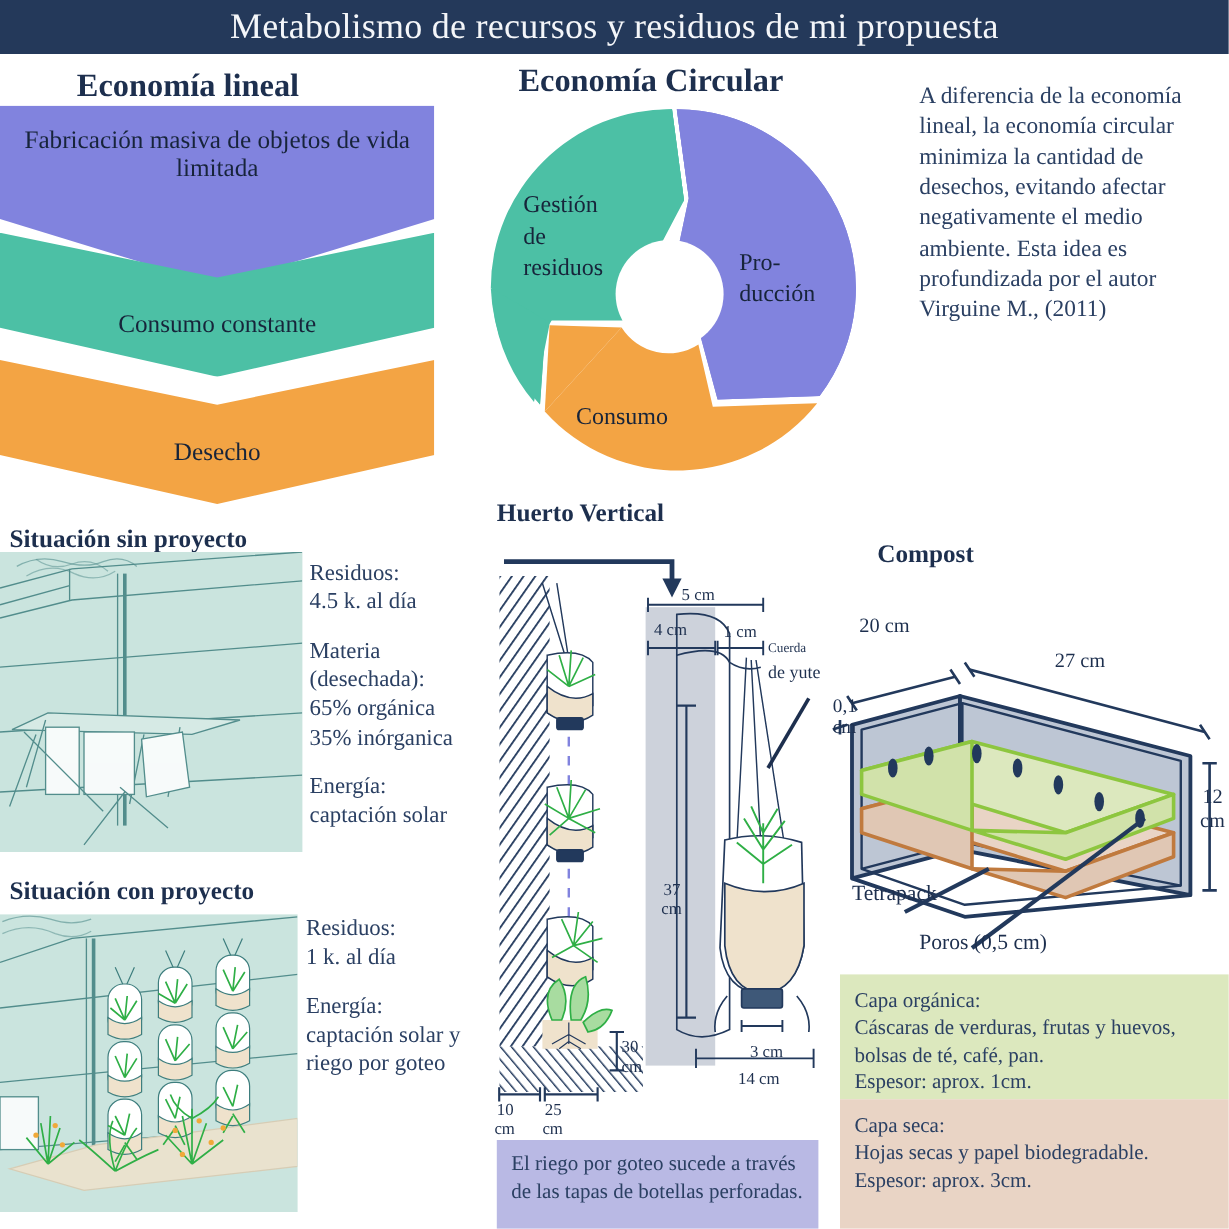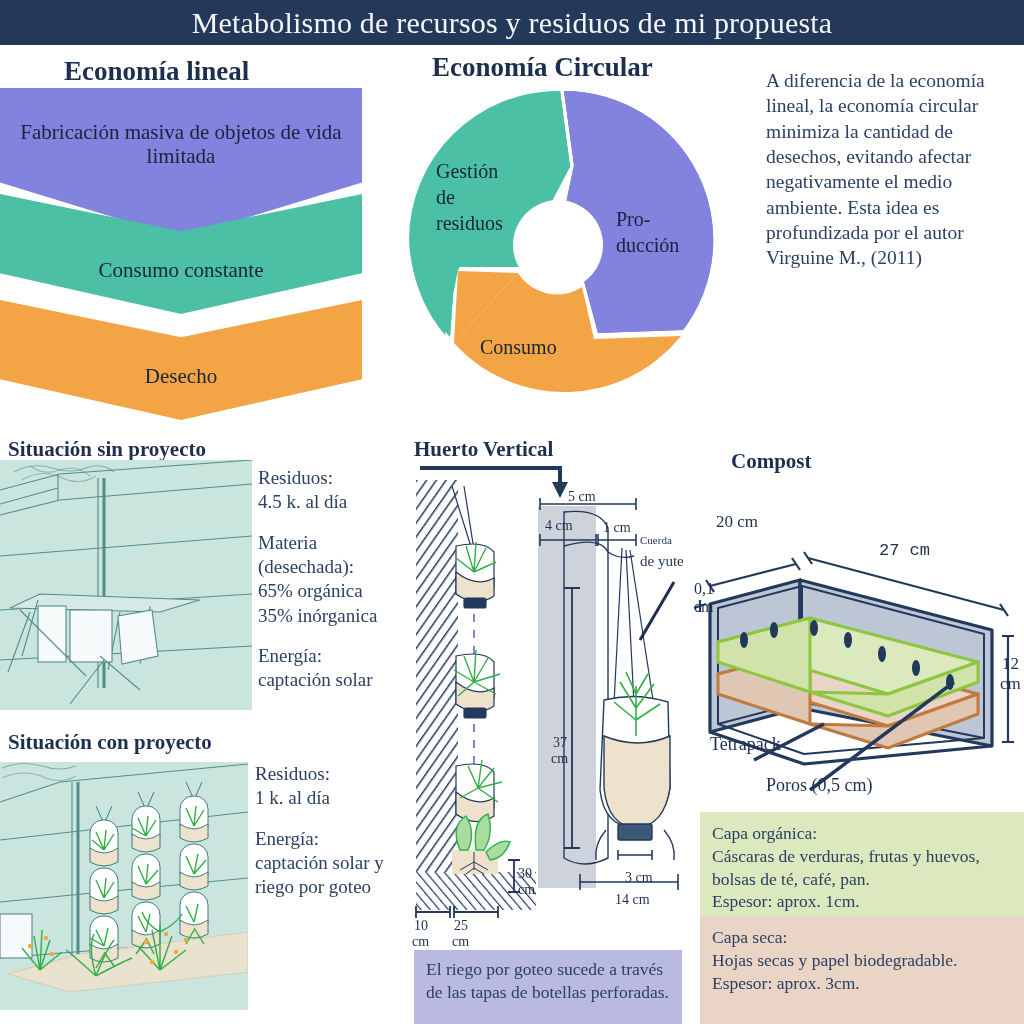--- a/index.html
+++ b/index.html
@@ -34,21 +34,21 @@
   .chev{
     position:absolute;left:0;width:362px;
     display:flex;align-items:flex-start;justify-content:center;
   }
   .chev .lbl{
     position:relative;z-index:3;text-align:center;font-size:21px;line-height:1.15;
     color:#17243A;padding:0 18px;
   }
   .chev1{top:0;height:150px;background:#8183DE;
     clip-path:polygon(0 0,100% 0,100% 63%,50% 100%,0 63%);}
-  .chev1 .lbl{padding-top:32px;}
+  .chev1 .lbl{padding-top:16px;}
   .chev2{top:106px;height:120px;background:#4CC0A5;
     clip-path:polygon(0 0,50% 31%,100% 0,100% 66%,50% 100%,0 66%);}
   .chev2 .lbl{padding-top:64px;}
   .chev3{top:212px;height:120px;background:#F3A444;
     clip-path:polygon(0 0,50% 31%,100% 0,100% 66%,50% 100%,0 66%);}
   .chev3 .lbl{padding-top:64px;}
 
   
   .donut{position:absolute;left:398px;top:85px;width:320px;height:310px;}
   .donut svg{display:block;}
@@ -301,21 +301,21 @@
     <p>
       <span>Residuos:</span><br>
       <span>1 k. al día</span>
     </p>
     <p>
       <span>Energía:</span><br>
       <span>captación solar y riego por goteo</span>
     </p>
   </div>
 
-  <div class="sect-h" style="left:414px;top:437px;font-size:21px;">Huerto Vertical</div>
+  <div class="sect-h" style="left:414px;top:415px;font-size:21px;">Huerto Vertical</div>
 
   <svg class="sketch" style="left:414px;top:462px;" width="170" height="40">
     <path d="M6,6 L146,6 L146,22" stroke="#22395C" stroke-width="4" fill="none"></path>
     <path d="M146,36 L138,20 L154,20 Z" fill="#22395C"></path>
   </svg>
 
   <div style="position:absolute;left:416px;top:480px;width:120px;height:430px;overflow:hidden;">
     <svg width="120" height="430" viewBox="0 0 120 430">
 
       <defs>
@@ -506,21 +506,21 @@
       <path d="M116,46 L312,98"></path>
       <path d="M112,40 L120,52 M308,92 L316,104"></path>
 
       <path d="M2,96 L14,92 M8,88 L8,100"></path>
 
       <path d="M316,124 L316,230 M310,124 L322,124 M310,230 L322,230"></path>
     </g>
   </svg>
 
   <div class="dim-txt" style="left:716px;top:513px;font-size:17px;">20 cm</div>
-  <div class="dim-txt" style="left:879px;top:542px;font-size:17px;font-family:Liberation Mono, monospace;">27 cm</div>
+  <div class="dim-txt" style="left:879px;top:542px;font-size:17px;">27 cm</div>
   <div class="dim-txt" style="left:694px;top:580px;font-size:16px;">0,1</div>
   <div class="dim-txt" style="left:694px;top:598px;font-size:16px;">cm</div>
   <div class="dim-txt" style="left:1002px;top:655px;font-size:17px;">12</div>
   <div class="dim-txt" style="left:1000px;top:675px;font-size:17px;">cm</div>
 
   <div class="dim-txt" style="left:710px;top:735px;font-size:18px;">Tetrapack</div>
   <div class="dim-txt" style="left:766px;top:776px;font-size:18px;">Poros (0,5 cm)</div>
 
   <div class="box box-org" style="white-space:pre-line;">Capa orgánica:
 Cáscaras de verduras, frutas y huevos, bolsas de té, café, pan.

